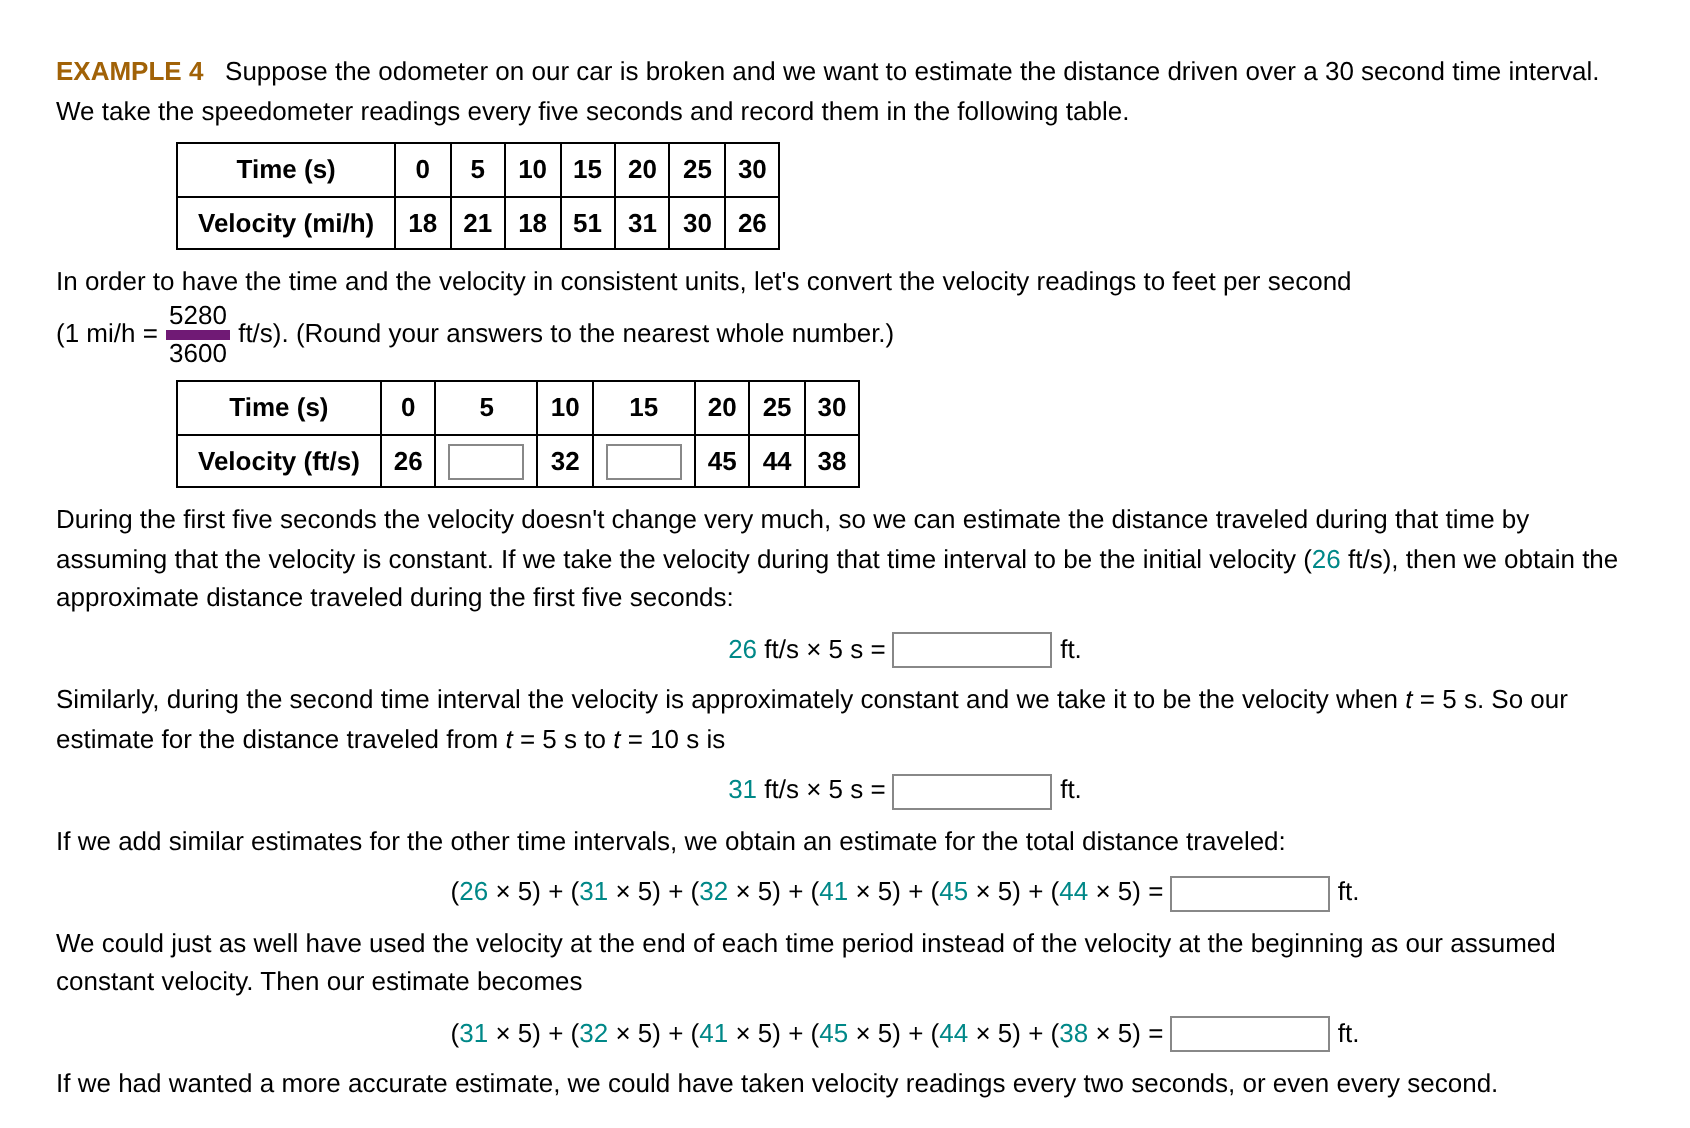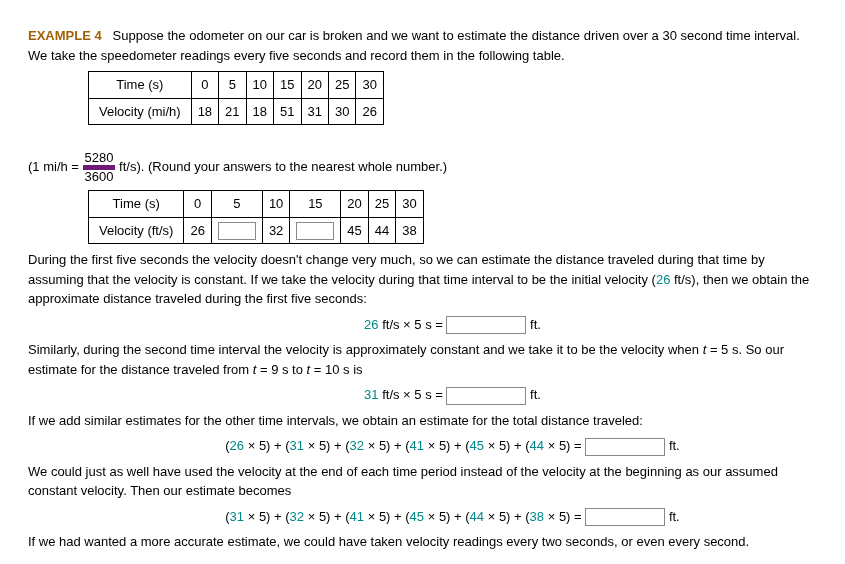--- a/index.html
+++ b/index.html
@@ -17,21 +17,21 @@
     font-weight: bold;
   }
   table {
     border-collapse: collapse;
     margin: 6px 0 6px 60px;
   }
   table td, table th {
     border: 1px solid #000;
     padding: 3px 6px;
     text-align: center;
-    font-weight: normal;
+    font-weight: bold;
     font-size: 13px;
   }
   .row-header {
     text-align: center;
     padding-left: 10px;
     padding-right: 10px;
   }
   .input-box {
     display: inline-block;
     border: 1px solid #888;
@@ -82,21 +82,21 @@
     <td>18</td>
     <td>51</td>
     <td>31</td>
     <td>30</td>
     <td>26</td>
   </tr>
 </tbody>
   </table>
 
 <p>
-  <br>
+  <span>In order to have the time and the velocity in consistent units, let's convert the velocity readings to feet per second</span><br>
   <span>(1 mi/h = </span><span class="frac"><span class="num">5280</span><span class="den">3600</span></span><span> ft/s).  (Round your answers to the nearest whole number.)</span>
 </p>
 
 <table>
   <tbody>
       <tr>
     <td class="row-header">Time (s)</td>
     <td>0</td>
     <td>5</td>
     <td>10</td>
@@ -120,21 +120,21 @@
 
 <p>
   <span>During the first five seconds the velocity doesn't change very much, so we can estimate the distance traveled during that time by assuming that the velocity is constant. If we take the velocity during that time interval to be the initial velocity  (</span><span class="teal">26</span><span> ft/s),  then we obtain the approximate distance traveled during the first five seconds:</span>
 </p>
 
 <p class="indent">
   <span class="teal">26</span><span> ft/s × 5 s = </span><span class="input-box input-med"></span><span> ft.</span>
 </p>
 
 <p>
-  <span>Similarly, during the second time interval the velocity is approximately constant and we take it to be the velocity when  </span><span class="ital">t</span><span> = 5 s.  So our estimate for the distance traveled from  </span><span class="ital">t</span><span> = 9 s  to  </span><span class="ital">t</span><span> = 10 s  is</span>
+  <span>Similarly, during the second time interval the velocity is approximately constant and we take it to be the velocity when  </span><span class="ital">t</span><span> = 5 s.  So our estimate for the distance traveled from  </span><span class="ital">t</span><span> = 5 s  to  </span><span class="ital">t</span><span> = 10 s  is</span>
 </p>
 
 <p class="indent">
   <span class="teal">31</span><span> ft/s × 5 s = </span><span class="input-box input-med"></span><span> ft.</span>
 </p>
 
 <p>If we add similar estimates for the other time intervals, we obtain an estimate for the total distance traveled:</p>
 
 <p class="indent">
   <span>(</span><span class="teal">26</span><span> × 5) + (</span><span class="teal">31</span><span> × 5) + (</span><span class="teal">32</span><span> × 5) + (</span><span class="teal">41</span><span> × 5) + (</span><span class="teal">45</span><span> × 5) + (</span><span class="teal">44</span><span> × 5) = </span><span class="input-box input-med"></span><span> ft.</span>

